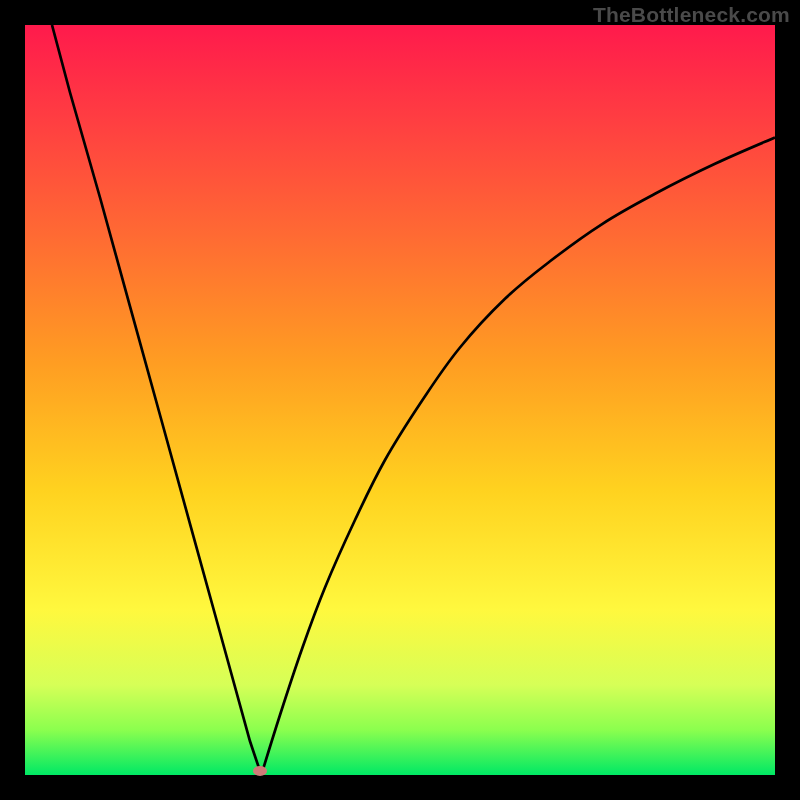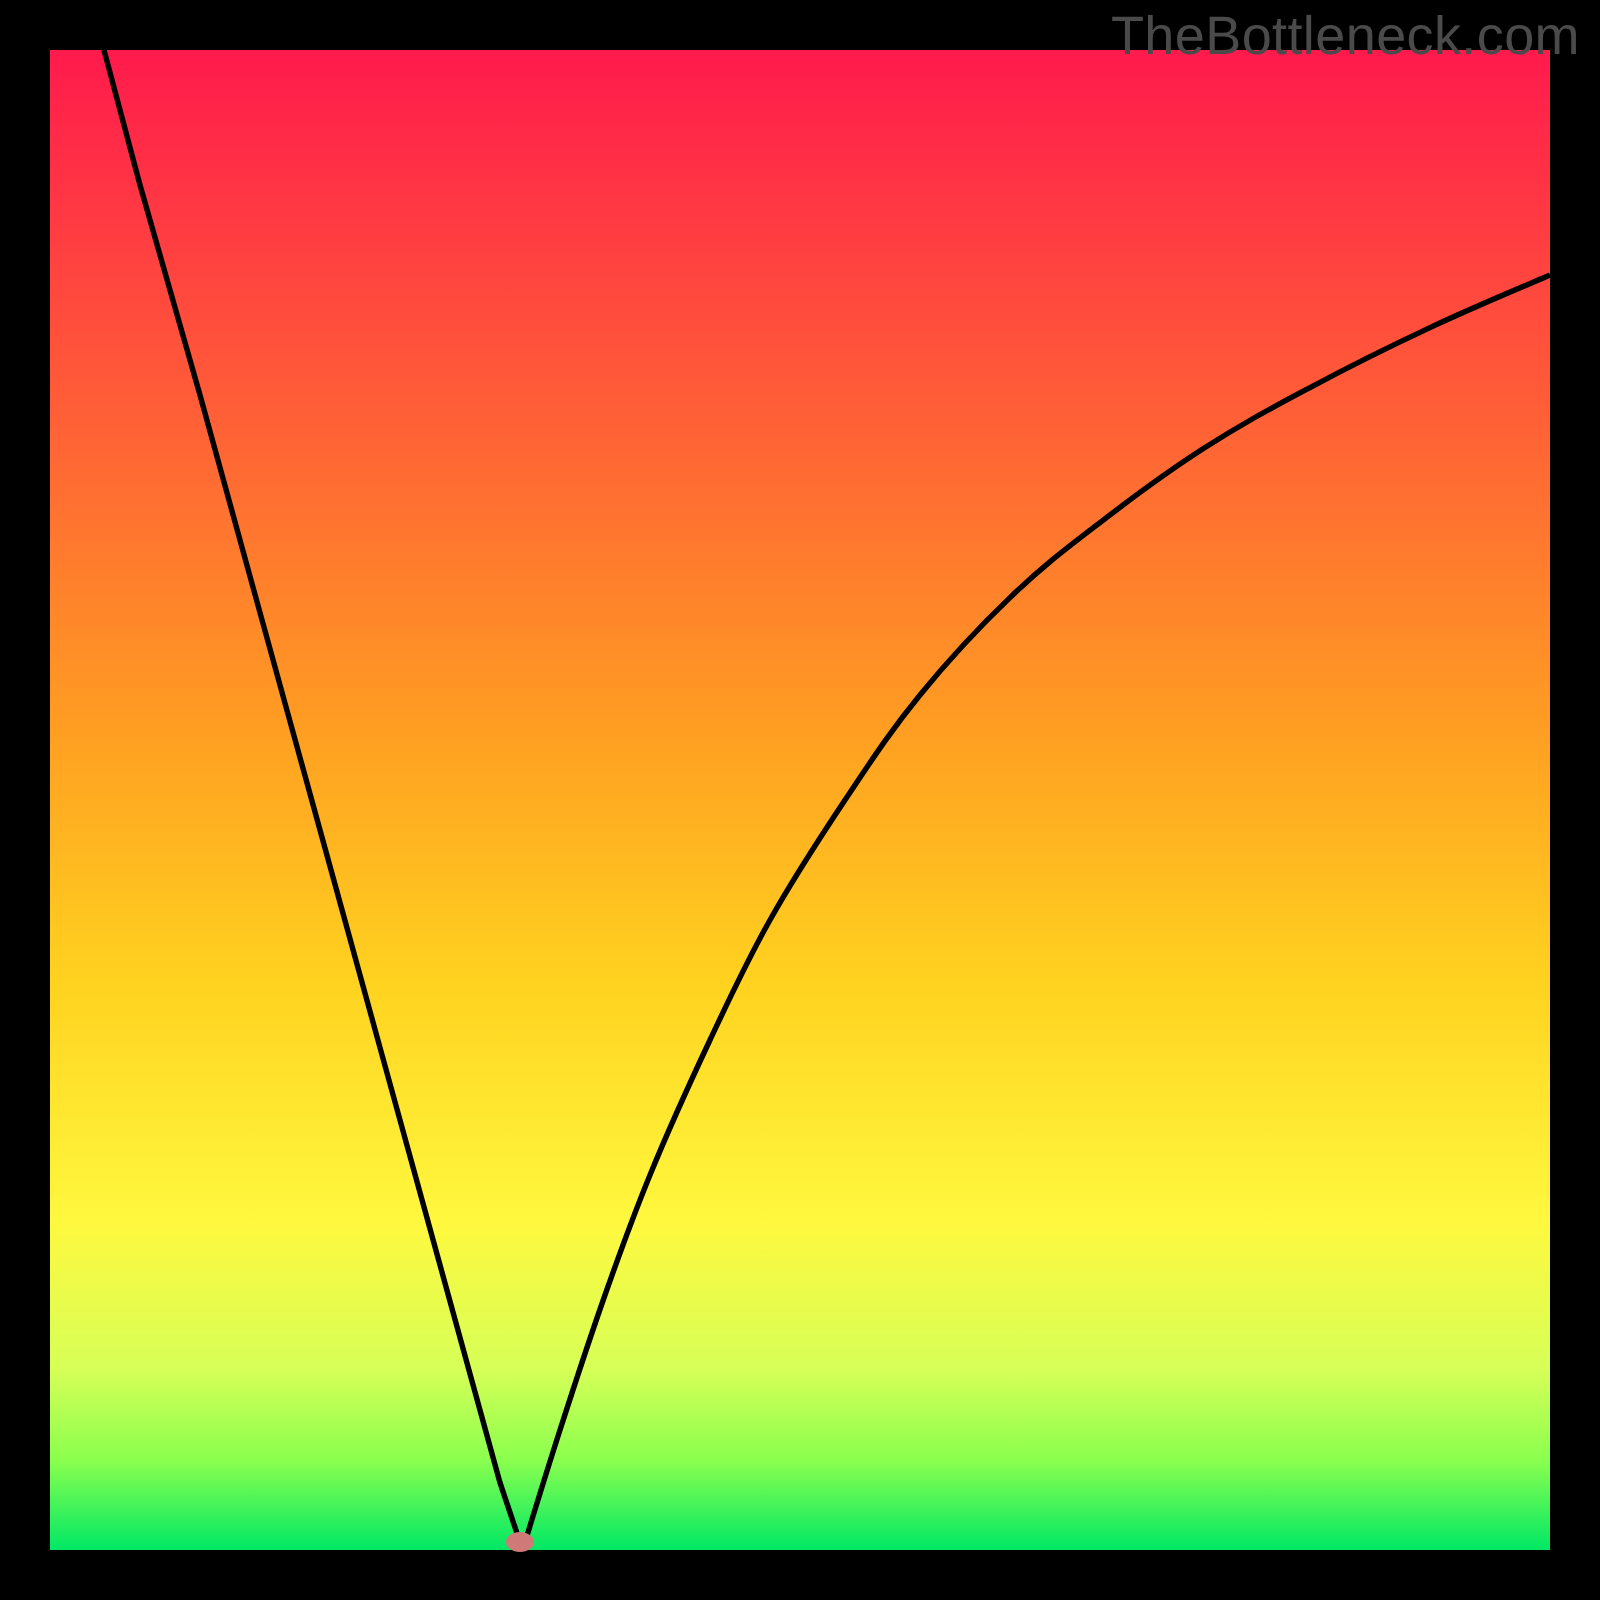--- a/index.html
+++ b/index.html
@@ -27,22 +27,22 @@
       #d6ff57 88%,
       #8bff4e 94%,
       #00e865 100%
     );
   }
   .watermark {
     position: absolute;
     top: 3px;
     right: 10px;
     color: #4a4a4a;
-    font-size: 27px;
-    font-weight: 400;
+    font-size: 21px;
+    font-weight: 700;
     letter-spacing: 0.2px;
   }
   .curve-svg {
     position: absolute;
     left: 0; top: 0;
     width: 750px;
     height: 750px;
   }
   .marker {
     position: absolute;

